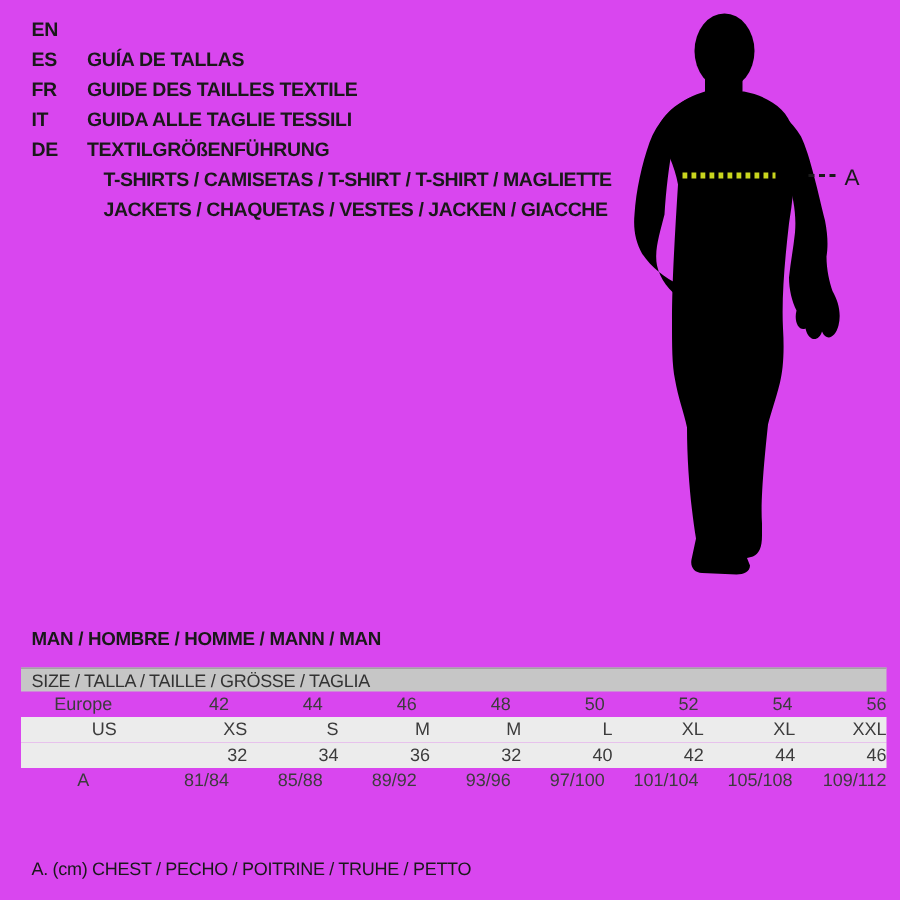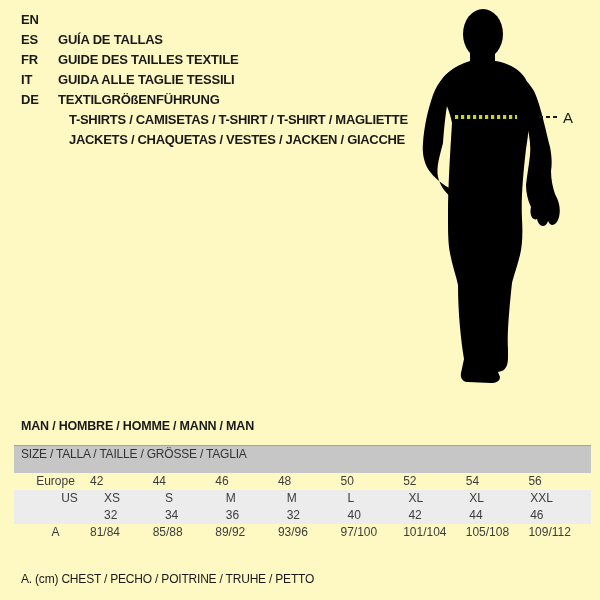--- a/index.html
+++ b/index.html
@@ -1,42 +1,42 @@
 <!DOCTYPE html>
 <html style="--header-bg: #c6c6c6; --row-shaded-bg: #ececec; --measure-dash: #c9d51e; --silhouette: #000000; --text: #191919;"><head>
 <meta charset="utf-8">
 <style>
   html,body{margin:0;padding:0;background:#fff;}
   .canvas{
-    position:relative;width:600px;height:600px;background:#fef9c3;overflow:hidden;
+    position:relative;width:600px;height:600px;background:#d946ef;overflow:hidden;
     font-family:"Liberation Sans",sans-serif;color:#191919;
   }
   
   .lang-list{position:absolute;left:21px;top:10px;}
   .lang-row{display:flex;height:20px;line-height:20px;}
   .lang-code{width:37px;font-size:13px;font-weight:bold;letter-spacing:-0.2px;}
   .lang-label{font-size:13px;font-weight:bold;letter-spacing:-0.2px;white-space:nowrap;}
   
   .cat-lines{position:absolute;left:21px;top:110px;margin-left:48px;}
   .cat-line{font-size:13px;font-weight:bold;letter-spacing:-0.3px;line-height:20px;white-space:nowrap;}
   
   .figure{position:absolute;left:398px;top:3px;width:182px;height:400px;}
   
   .section-title{position:absolute;left:21px;top:419px;font-size:12.5px;font-weight:bold;letter-spacing:-0.2px;}
   
   .size-table{position:absolute;left:14px;top:445px;width:577px;font-size:12px;color:#3c3c3c;}
   .t-header{
-    height:28px;line-height:16px;background:var(--header-bg,#c6c6c6);
+    height:16px;line-height:16px;background:var(--header-bg,#c6c6c6);
     border-top:1px solid #a3a3a3;padding-left:7px;box-sizing:border-box;
     color:#333;letter-spacing:-0.2px;white-space:nowrap;
   }
   .t-row{display:grid;grid-template-columns:76px repeat(8,1fr);height:17px;line-height:17px;}
   .t-row.shaded{background:var(--row-shaded-bg,#ececec);padding-left:14px;}
   .t-label{padding-left:7px;text-align:center;white-space:nowrap;}
-  .t-cell{text-align:left;white-space:nowrap;}
+  .t-cell{text-align:right;white-space:nowrap;}
   
   .footnote{position:absolute;left:21px;top:572px;font-size:12px;font-weight:normal;letter-spacing:-0.2px;}
 </style>
 </head>
 <body>
 
 <div class="canvas">
 
   <div class="lang-list">
     <div class="lang-row">

